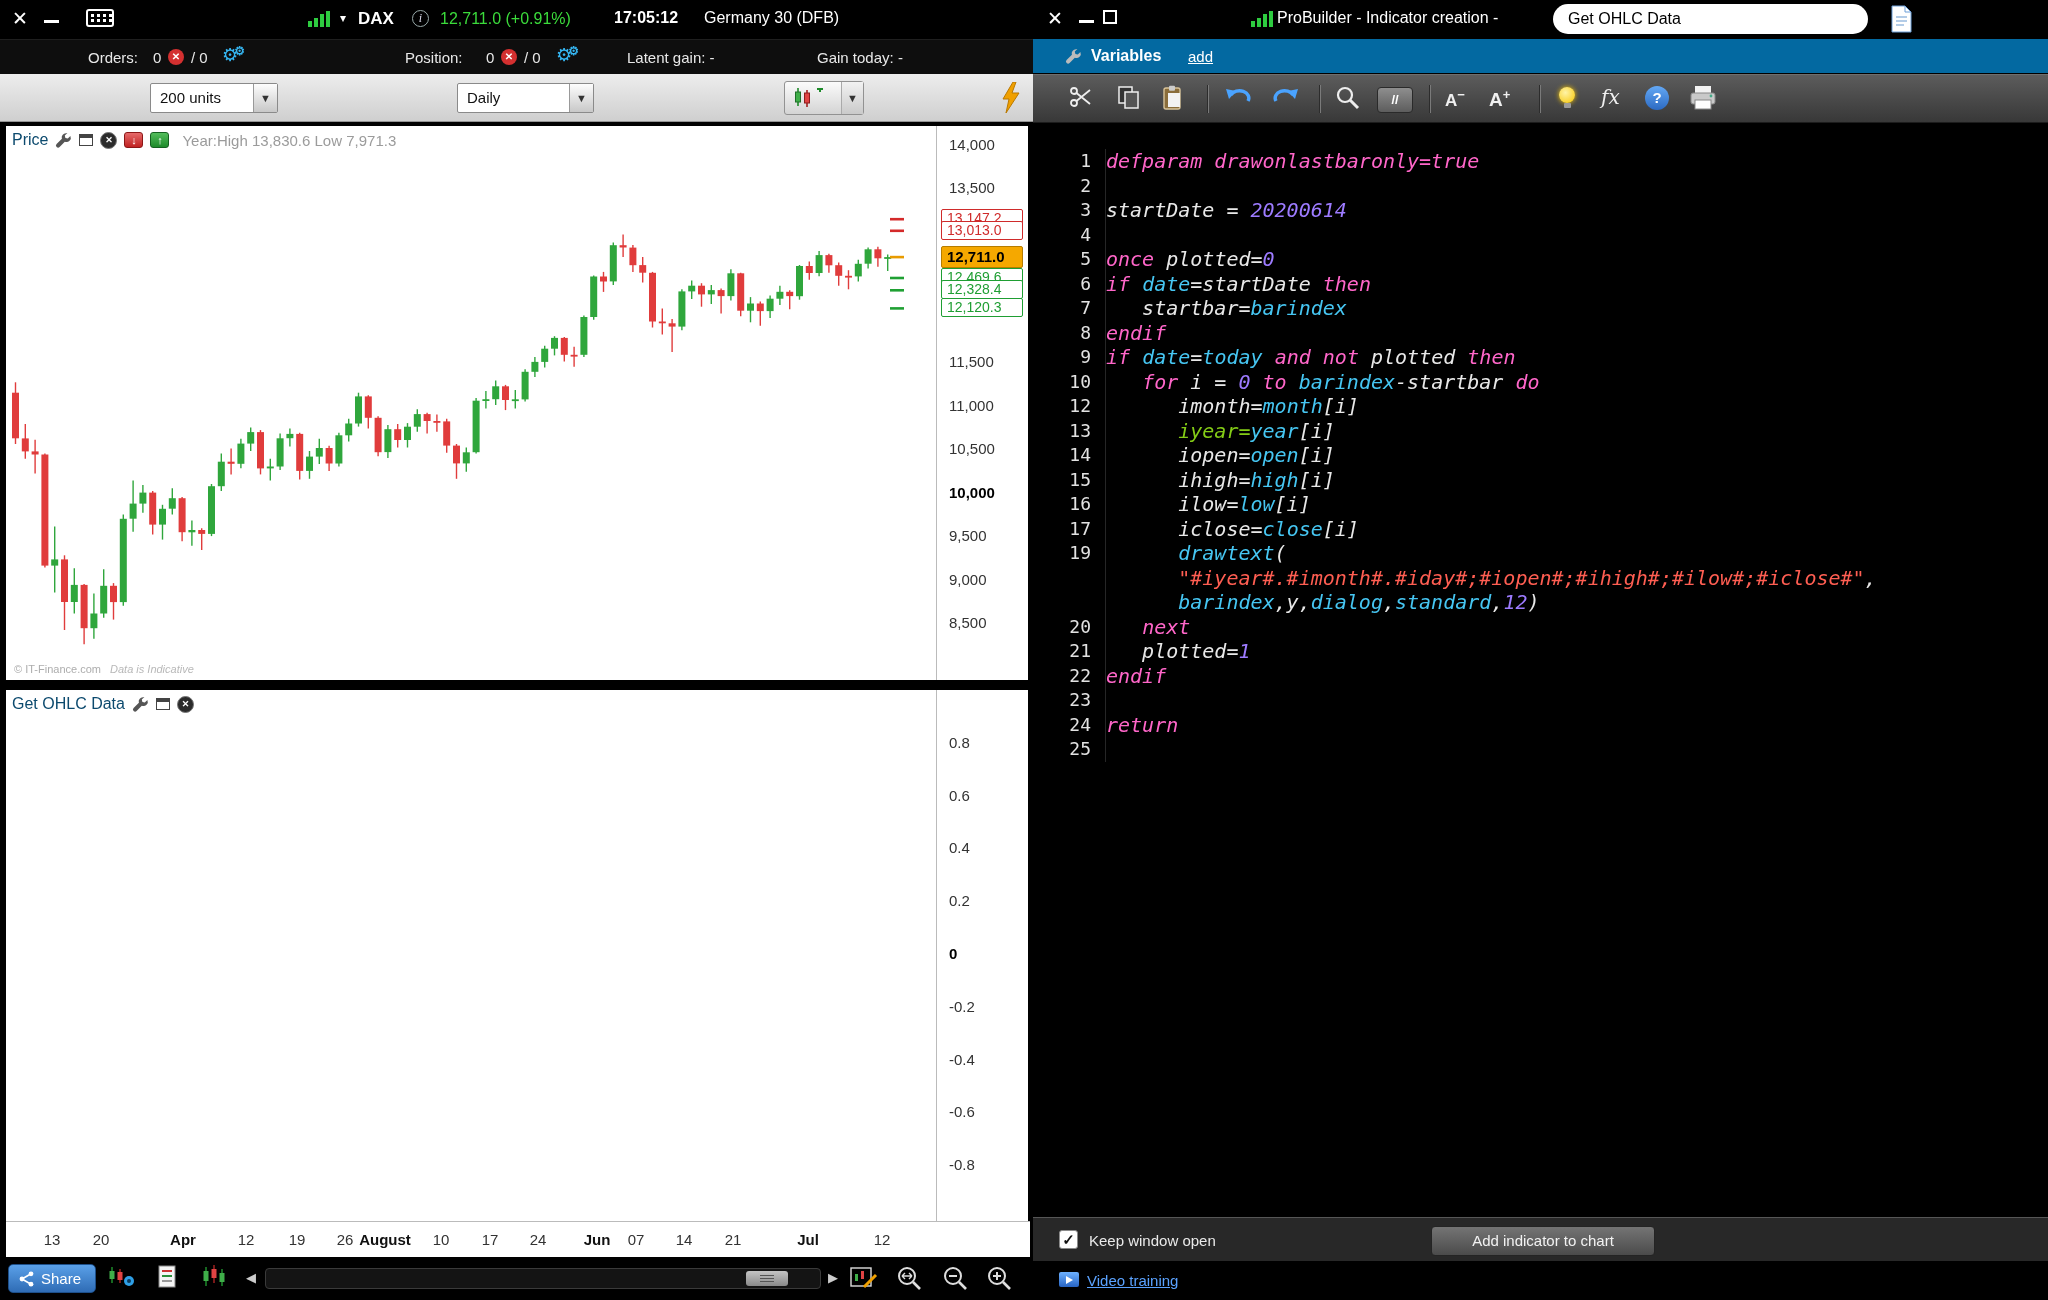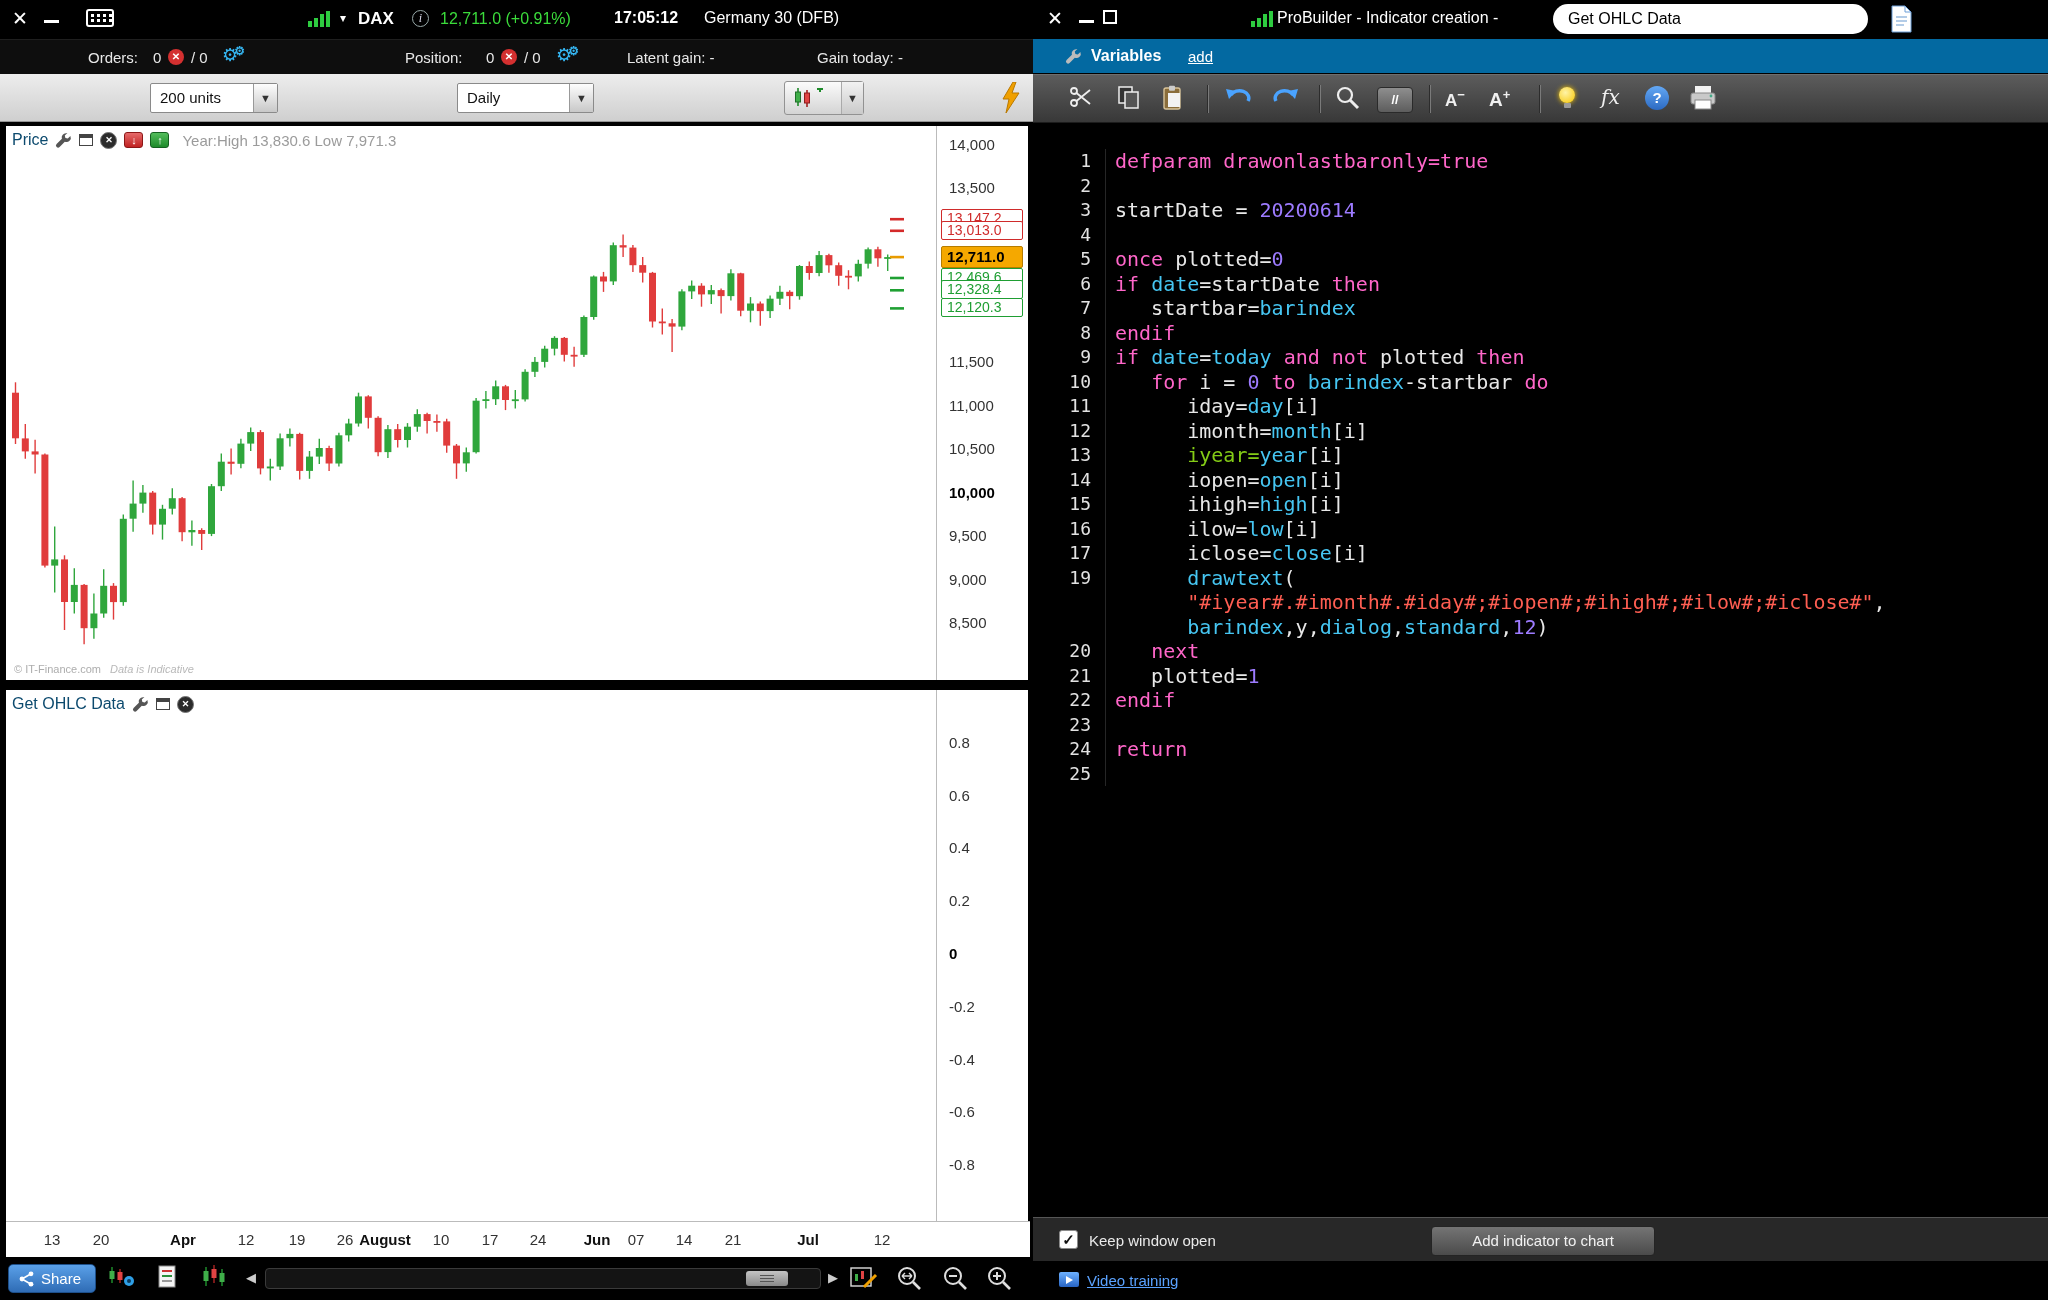--- a/index.html
+++ b/index.html
@@ -101,21 +101,21 @@
   .afont sup{font-size:13px;}
   .bulb{position:absolute;top:12px;width:16px;height:16px;border-radius:50%;background:radial-gradient(circle at 40% 35%,#fff3a6,#f7c600);box-shadow:0 0 5px #f7c600;}
   .bulb::after{content:"";position:absolute;left:4.5px;top:16px;width:7px;height:5px;background:#9a9a9a;border-radius:1px;}
   .fx-btn{position:absolute;top:10px;color:#f0f0f0;font-family:"DejaVu Serif",serif;font-style:italic;font-size:20px;}
   .help-btn{position:absolute;top:11px;width:24px;height:24px;border-radius:50%;background:linear-gradient(#63a8f5,#2c6ac2);color:#fff;font-weight:bold;font-size:15px;text-align:center;line-height:24px;}
 
   .r-editor{position:absolute;left:0;top:123px;width:100%;height:1094px;background:#000;}
   .code-lines{position:absolute;left:0;top:26px;right:0;}
   .code-line{display:flex;height:24.5px;line-height:24.5px;font-family:"DejaVu Sans Mono",monospace;}
   .ln{flex:none;width:72px;text-align:right;padding-right:14px;color:#e2e2e2;font-size:18px;}
-  .codeln{white-space:pre;font-size:20px;border-left:1px solid #262626;padding-left:9px;}
+  .codeln{white-space:pre;font-size:20px;border-left:1px solid #262626;font-style:italic;}
 
   .r-footer{position:absolute;left:0;top:1217px;width:100%;height:44px;background:#282828;border-top:1px solid #565656;}
   .chk{position:absolute;left:26px;top:12px;width:19px;height:19px;background:#fff;border:1px solid #8a8a8a;border-radius:3px;color:#111;font-size:15px;font-weight:bold;text-align:center;line-height:18px;}
   .chk-label{position:absolute;left:56px;top:14px;color:#eaeaea;font-size:15px;}
   .add-btn{position:absolute;left:398px;top:8px;width:224px;height:30px;border-radius:4px;border:1px solid #242424;background:linear-gradient(#747474,#4b4b4b);color:#f2f2f2;font-size:15px;text-align:center;line-height:28px;}
   .r-video{position:absolute;left:0;top:1261px;width:100%;height:39px;background:#000;}
   .vid-icon{position:absolute;left:26px;top:11px;width:20px;height:15px;border-radius:2px;background:linear-gradient(#6db1ff,#2764c4);}
   .vid-icon::after{content:"";position:absolute;left:7px;top:3.5px;border-left:7px solid #fff;border-top:4px solid transparent;border-bottom:4px solid transparent;}
   .vid-link{position:absolute;left:54px;top:11px;color:#5aa2ff;font-size:15px;text-decoration:underline;}
 </style>
@@ -653,24 +653,20 @@
           </div>
           <div class="code-line">
             <span class="ln">9</span>
             <span class="codeln"><span style="color: rgb(255, 102, 201);">if</span><span style="color: rgb(232, 232, 232);"> </span><span style="color: rgb(70, 198, 242);">date</span><span style="color: rgb(232, 232, 232);">=</span><span style="color: rgb(70, 198, 242);">today</span><span style="color: rgb(232, 232, 232);"> </span><span style="color: rgb(255, 102, 201);">and</span><span style="color: rgb(232, 232, 232);"> </span><span style="color: rgb(255, 102, 201);">not</span><span style="color: rgb(232, 232, 232);"> plotted </span><span style="color: rgb(255, 102, 201);">then</span></span>
           </div>
           <div class="code-line">
             <span class="ln">10</span>
             <span class="codeln"><span style="color: rgb(232, 232, 232);">   </span><span style="color: rgb(255, 102, 201);">for</span><span style="color: rgb(232, 232, 232);"> i = </span><span style="color: rgb(157, 123, 255);">0</span><span style="color: rgb(232, 232, 232);"> </span><span style="color: rgb(255, 102, 201);">to</span><span style="color: rgb(232, 232, 232);"> </span><span style="color: rgb(70, 198, 242);">barindex</span><span style="color: rgb(232, 232, 232);">-startbar </span><span style="color: rgb(255, 102, 201);">do</span></span>
           </div>
           <div class="code-line">
-            <span class="ln">11</span>
-            <span class="codeln"><span style="color: rgb(232, 232, 232);">      iday=</span><span style="color: rgb(70, 198, 242);">day</span><span style="color: rgb(232, 232, 232);">[i]</span></span>
-          </div>
-          <div class="code-line">
             <span class="ln">12</span>
             <span class="codeln"><span style="color: rgb(232, 232, 232);">      imonth=</span><span style="color: rgb(70, 198, 242);">month</span><span style="color: rgb(232, 232, 232);">[i]</span></span>
           </div>
           <div class="code-line">
             <span class="ln">13</span>
             <span class="codeln"><span style="color: #84cc16;">      iyear=</span><span style="color: rgb(70, 198, 242);">year</span><span style="color: rgb(232, 232, 232);">[i]</span></span>
           </div>
           <div class="code-line">
             <span class="ln">14</span>
             <span class="codeln"><span style="color: rgb(232, 232, 232);">      iopen=</span><span style="color: rgb(70, 198, 242);">open</span><span style="color: rgb(232, 232, 232);">[i]</span></span>

